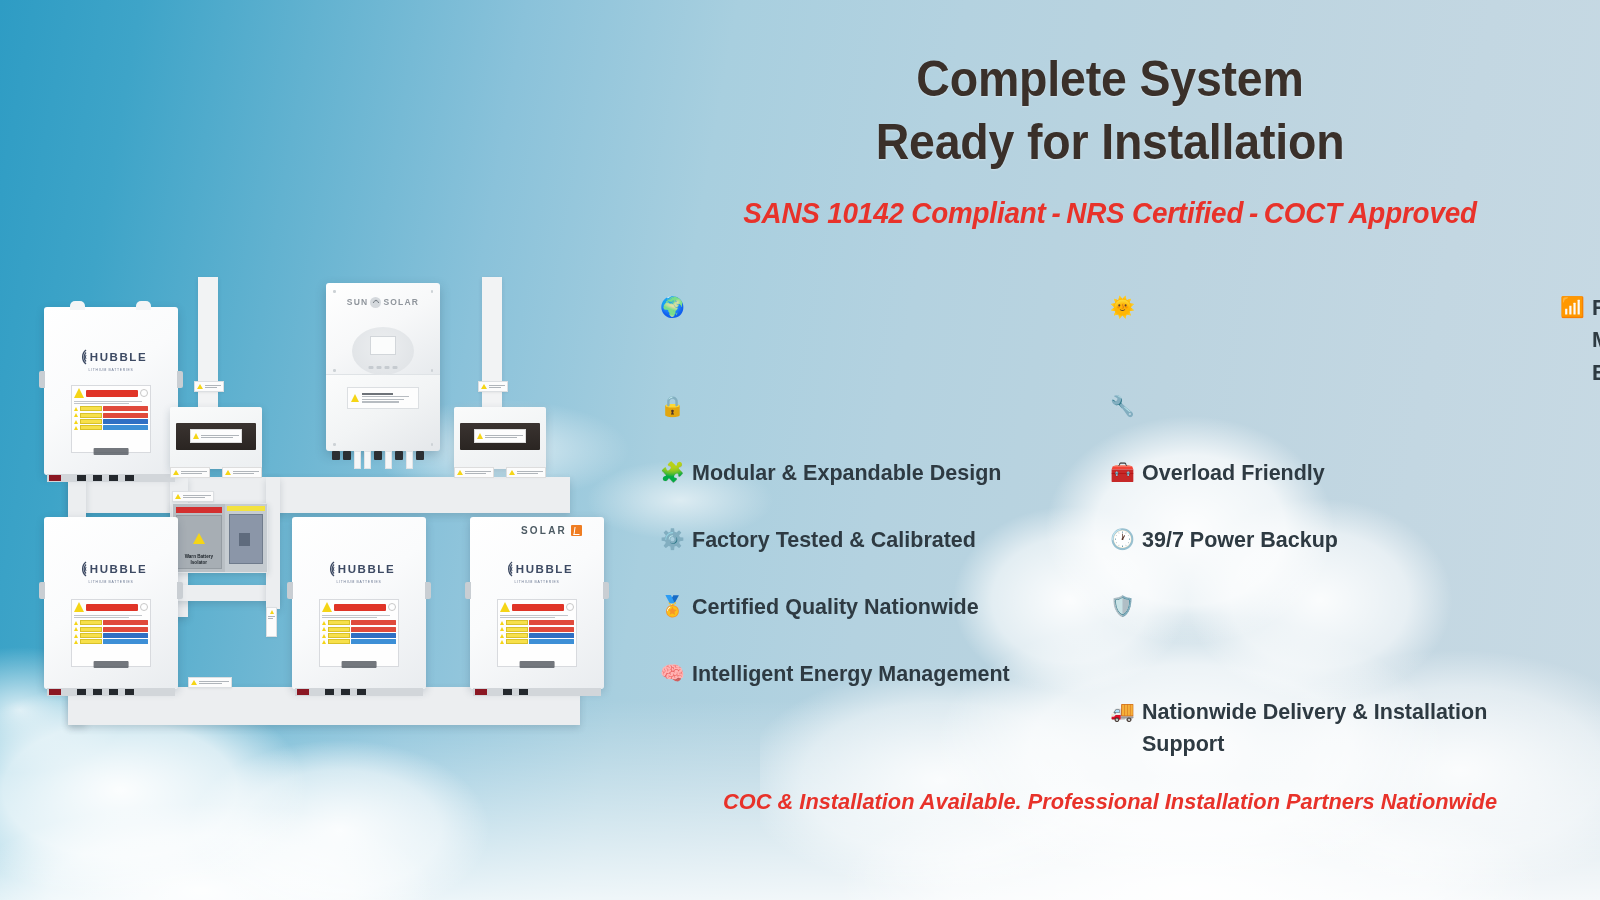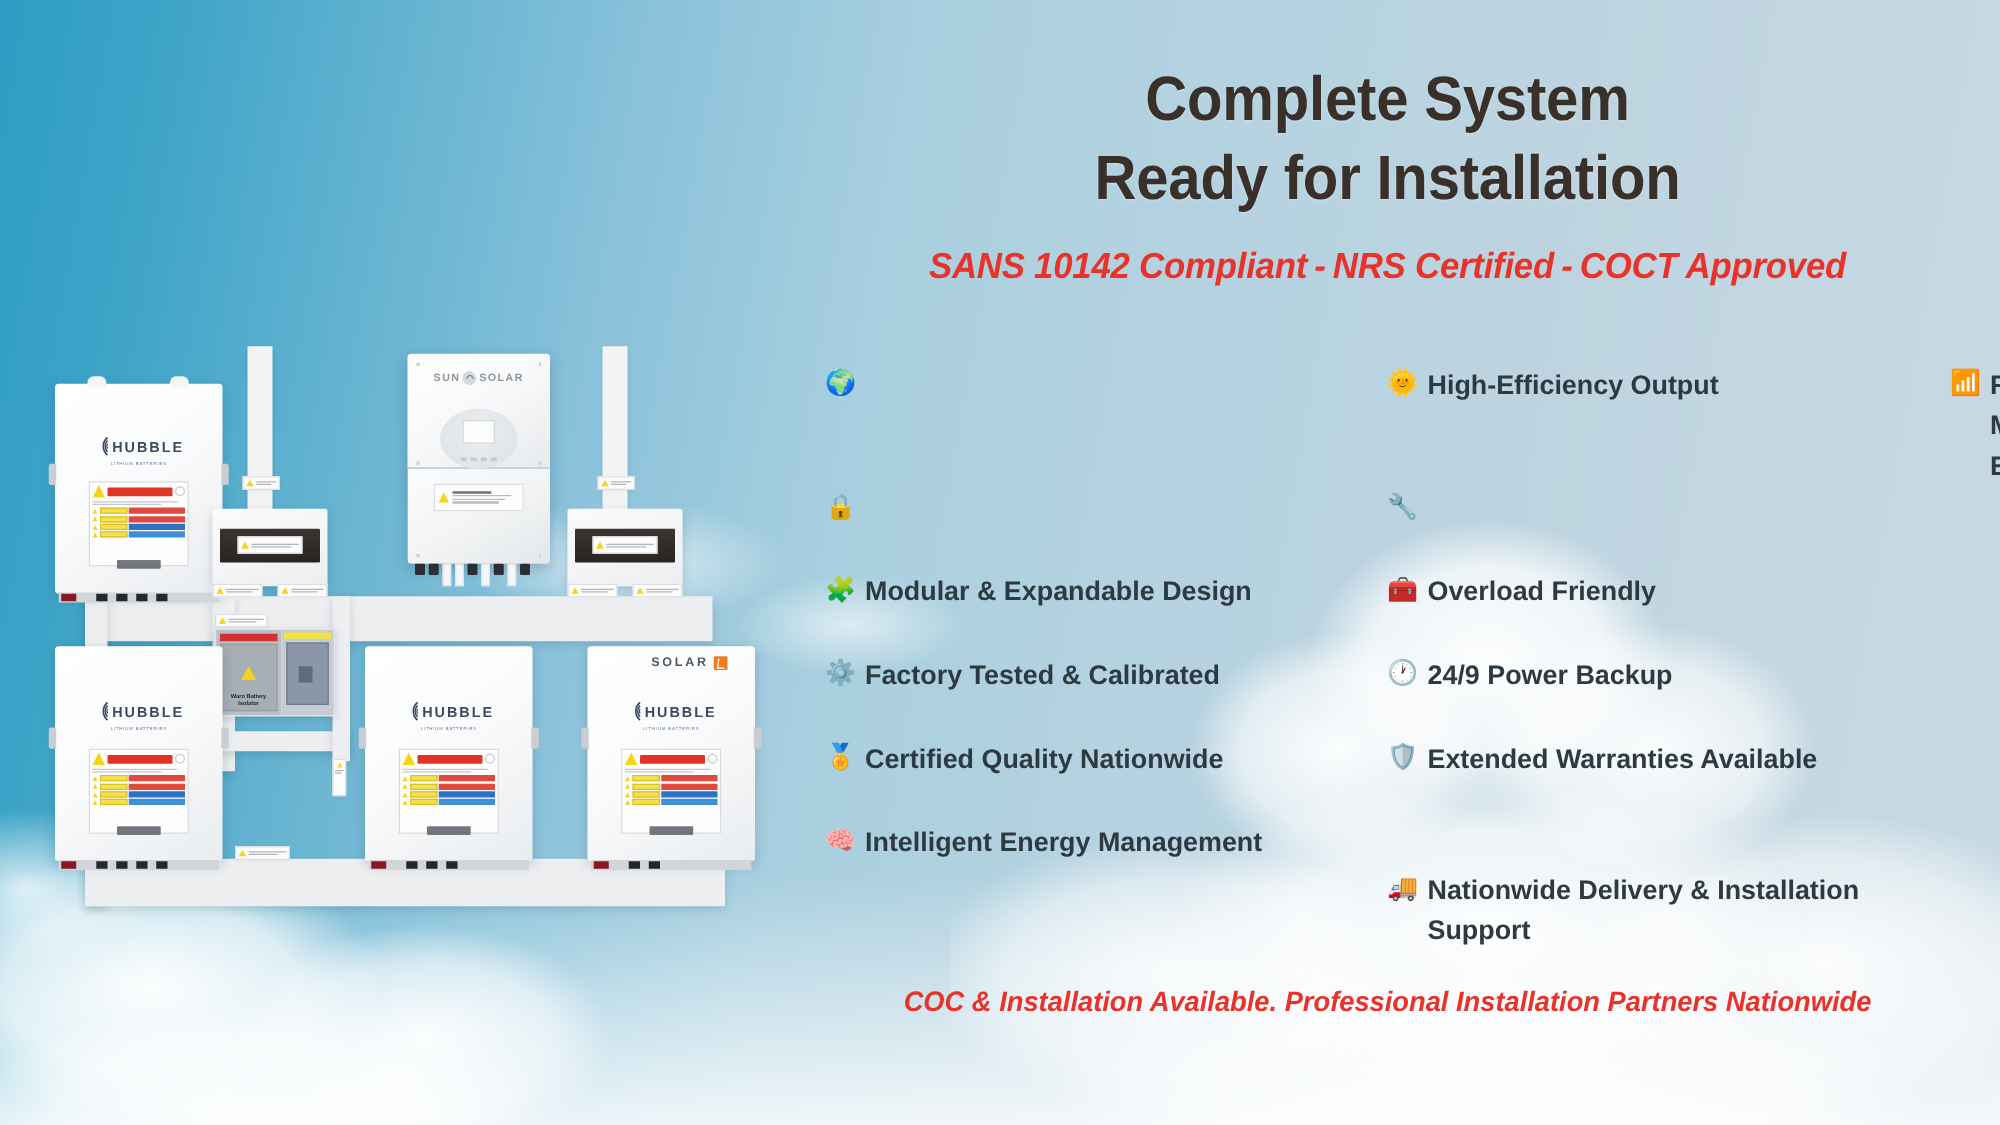--- a/index.html
+++ b/index.html
@@ -839,36 +839,34 @@
       <span class="ficon">🏅</span>
       <span class="flabel">Certified Quality Nationwide</span>
     </div>
     <div class="feat">
       <span class="ficon">🧠</span>
       <span class="flabel">Intelligent Energy Management</span>
     </div>
 
     <div class="feat">
       <span class="ficon">🌞</span>
-      <span class="flabel">High-Efficiency Output</span>
     </div>
     <div class="feat">
       <span class="ficon">🔧</span>
     </div>
     <div class="feat">
       <span class="ficon">🧰</span>
       <span class="flabel">Overload Friendly</span>
     </div>
     <div class="feat">
       <span class="ficon">🕐</span>
-      <span class="flabel">24/9 Power Backup</span>
+      <span class="flabel">39/7 Power Backup</span>
     </div>
     <div class="feat">
       <span class="ficon">🛡️</span>
-      <span class="flabel">Extended Warranties Available</span>
     </div>
     <div class="feat">
       <span class="ficon">📶</span>
       <span class="flabel">Remote Monitoring Enabled</span>
     </div>
     <div class="feat" style="grid-column:2; grid-row:6; margin-top:38px;">
       <span class="ficon">🚚</span>
       <span class="flabel">Nationwide Delivery &amp; Installation Support</span>
     </div>
   </div>

